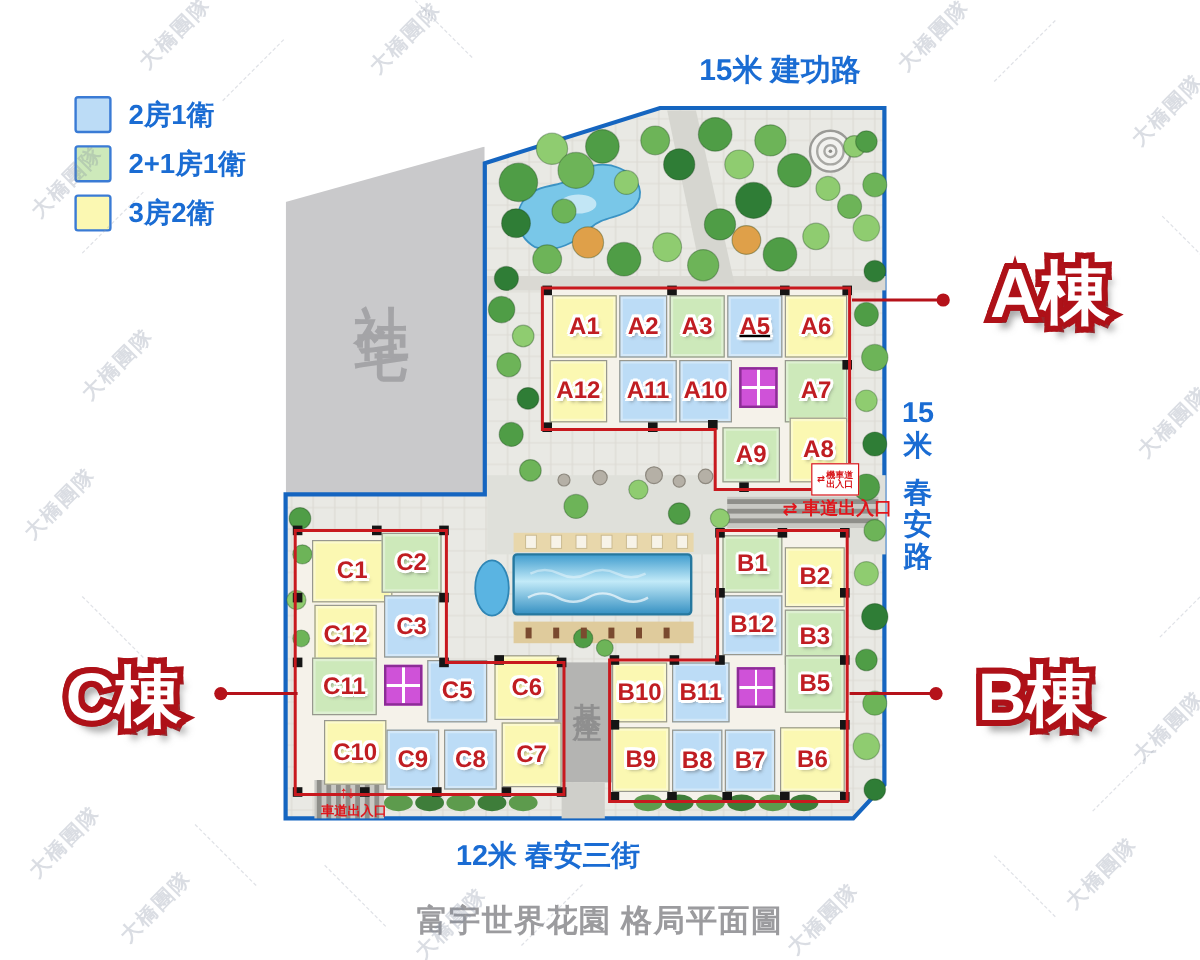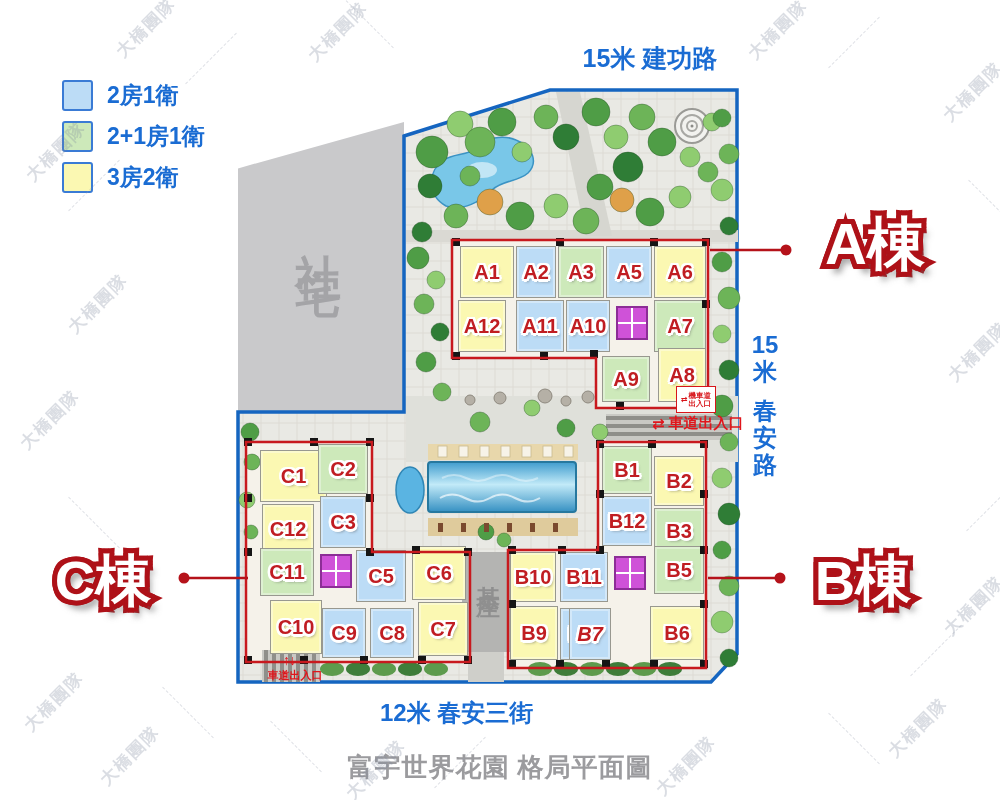--- a/index.html
+++ b/index.html
@@ -237,21 +237,21 @@
   <div id="units">
       <div class="unit" style="left: 460px; top: 246px; width: 54px; height: 52px; background: rgb(251, 248, 178);">
         <span class="lbl">A1</span>
       </div>
       <div class="unit" style="left: 516px; top: 246px; width: 40px; height: 52px; background: rgb(188, 220, 246);">
         <span class="lbl">A2</span>
       </div>
       <div class="unit" style="left: 558px; top: 246px; width: 46px; height: 52px; background: rgb(205, 233, 186);">
         <span class="lbl">A3</span>
       </div>
-      <div class="unit" style="left: 606px; top: 246px; width: 46px; height: 52px; background: rgb(188, 220, 246);">
+      <div class="unit" style="left: 606px; top: 246px; width: 46px; height: 52px; background: rgb(188, 220, 246); text-decoration: underline;">
         <span class="lbl">A5</span>
       </div>
       <div class="unit" style="left: 654px; top: 246px; width: 52px; height: 52px; background: rgb(251, 248, 178);">
         <span class="lbl">A6</span>
       </div>
       <div class="unit" style="left: 458px; top: 300px; width: 48px; height: 52px; background: rgb(251, 248, 178);">
         <span class="lbl">A12</span>
       </div>
       <div class="unit" style="left: 516px; top: 300px; width: 48px; height: 52px; background: rgb(188, 220, 246);">
         <span class="lbl">A11</span>
@@ -288,21 +288,21 @@
       </div>
       <div class="unit" style="left: 654px; top: 546px; width: 50px; height: 48px; background: rgb(205, 233, 186);">
         <span class="lbl">B5</span>
       </div>
       <div class="unit" style="left: 510px; top: 606px; width: 48px; height: 54px; background: rgb(251, 248, 178);">
         <span class="lbl">B9</span>
       </div>
       <div class="unit" style="left: 560px; top: 608px; width: 42px; height: 52px; background: rgb(188, 220, 246);">
         <span class="lbl">B8</span>
       </div>
-      <div class="unit" style="left: 569px; top: 608px; width: 42px; height: 52px; background: rgb(188, 220, 246); font-style: italic;">
+      <div class="unit" style="left: 604px; top: 608px; width: 42px; height: 52px; background: rgb(188, 220, 246);">
         <span class="lbl">B7</span>
       </div>
       <div class="unit" style="left: 650px; top: 606px; width: 54px; height: 54px; background: rgb(251, 248, 178);">
         <span class="lbl">B6</span>
       </div>
       <div class="unit" style="left: 260px; top: 450px; width: 67px; height: 52px; background: rgb(251, 248, 178);">
         <span class="lbl">C1</span>
       </div>
       <div class="unit" style="left: 318px; top: 444px; width: 50px; height: 50px; background: rgb(205, 233, 186);">
         <span class="lbl">C2</span>

